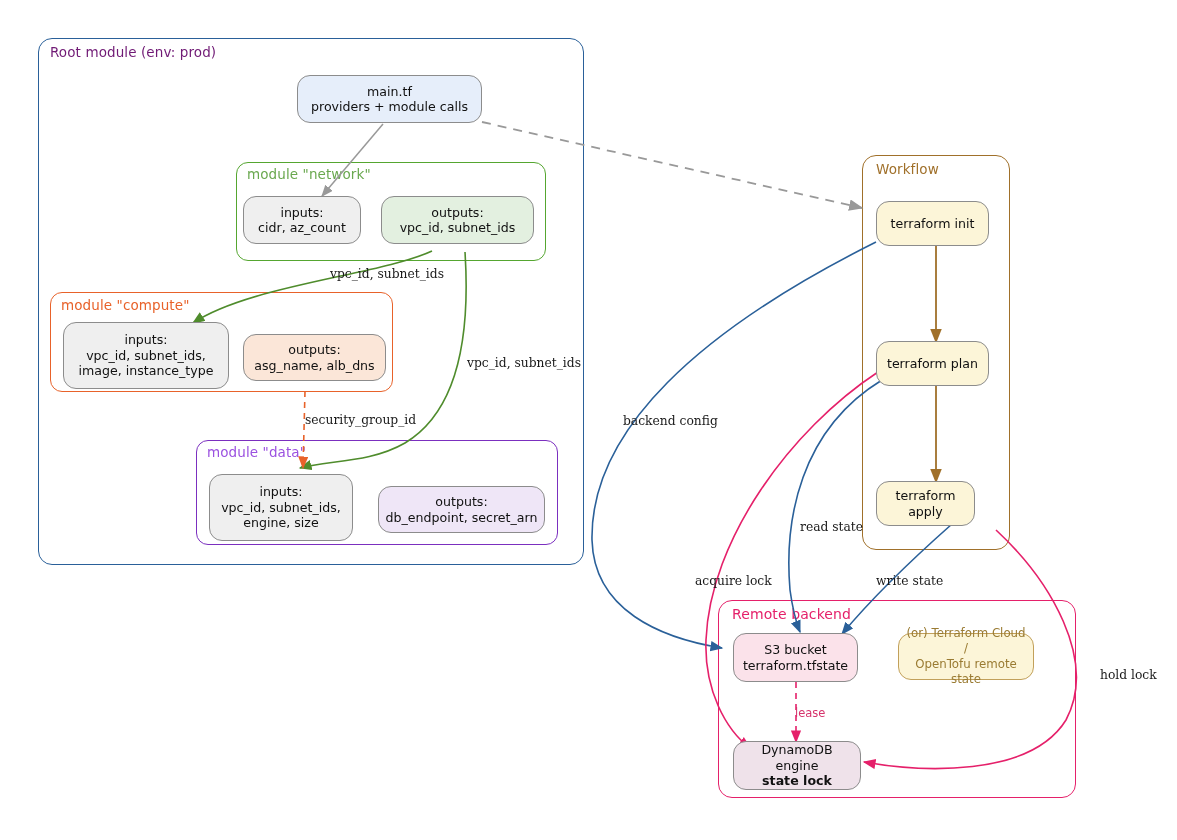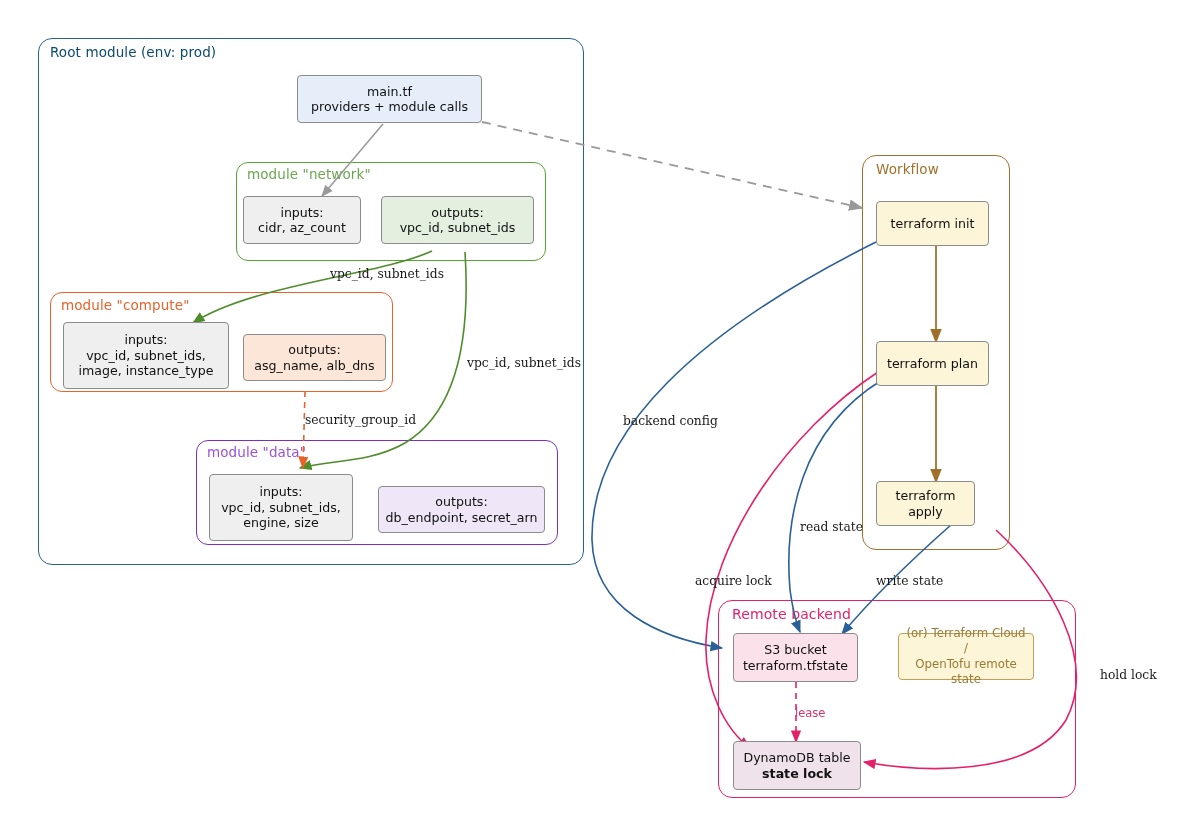--- a/index.html
+++ b/index.html
@@ -1,34 +1,34 @@
 <!DOCTYPE html>
 <html><head>
 <meta charset="utf-8">
 <style>
   html,body{margin:0;padding:0;background:#ffffff;}
   body{width:1177px;height:840px;font-family:"DejaVu Sans",sans-serif;overflow:hidden;}
   #stage{position:relative;width:1177px;height:840px;}
   svg.layer{position:absolute;left:0;top:0;width:1177px;height:840px;pointer-events:none;}
   .grp{position:absolute;border-radius:14px;box-sizing:border-box;}
   .grp-title{position:absolute;font-size:13.5px;white-space:nowrap;letter-spacing:.1px;}
-  .node{position:absolute;box-sizing:border-box;border-radius:4px;
+  .node{position:absolute;box-sizing:border-box;border-radius:13px;
         display:flex;align-items:center;justify-content:center;text-align:center;
         font-size:12.6px;line-height:15.5px;color:#111;}
   .node span{display:block;padding:0 6px;}
   .elabel{position:absolute;font-family:"DejaVu Serif",serif;font-size:12.3px;color:#1a1a1a;white-space:nowrap;}
   .elabel.pink{color:#d6336c;font-family:"DejaVu Sans",sans-serif;font-size:11.5px;}
 </style>
 </head>
 <body>
 
 <div id="stage">
 
   <div class="grp" style="left:38px;top:38px;width:546px;height:527px;border:1.6px solid #2a6099;"></div>
-  <div class="grp-title" style="left:50px;top:44px;color:#0c4a6e;">Root module (env: prod)</div>
+  <div class="grp-title" style="left:50px;top:44px;color:#701a75;">Root module (env: prod)</div>
 
   <div class="grp" style="left:236px;top:162px;width:310px;height:99px;border:1.6px solid #55a630;border-radius:12px;"></div>
   <div class="grp-title" style="left:247px;top:166px;color:#6aa84f;">module "network"</div>
 
   <div class="grp" style="left:50px;top:292px;width:343px;height:100px;border:1.6px solid #e8622a;border-radius:12px;"></div>
   <div class="grp-title" style="left:61px;top:297px;color:#e8622a;">module "compute"</div>
 
   <div class="grp" style="left:196px;top:440px;width:362px;height:105px;border:1.6px solid #7b2fbf;border-radius:12px;"></div>
   <div class="grp-title" style="left:207px;top:444px;color:#9b51e0;">module "data"</div>
 
@@ -159,21 +159,21 @@
 
   <div class="node" style="left:898px;top:633px;width:136px;height:47px;background:#fcf5d8;border:1.4px solid #c2a05a;color:#9a7b32;font-size:11.8px;">
     <span>
       <b style="font-weight:400;">(or) Terraform Cloud /</b><br>
       <b style="font-weight:400;">OpenTofu remote state</b>
     </span>
   </div>
 
   <div class="node" style="left:733px;top:741px;width:128px;height:49px;background:#efe2ea;border:1.4px solid #8c8c8c;">
     <span>
-      <b style="font-weight:400;">DynamoDB table</b><br>
+      <b style="font-weight:400;">DynamoDB engine</b><br>
       <b style="font-weight:700;">state lock</b>
     </span>
   </div>
 
   <div class="elabel" style="left:330px;top:267px;">vpc_id, subnet_ids</div>
   <div class="elabel" style="left:467px;top:356px;">vpc_id, subnet_ids</div>
   <div class="elabel" style="left:305px;top:413px;">security_group_id</div>
   <div class="elabel" style="left:623px;top:414px;">backend config</div>
   <div class="elabel" style="left:800px;top:520px;">read state</div>
   <div class="elabel" style="left:876px;top:574px;">write state</div>

